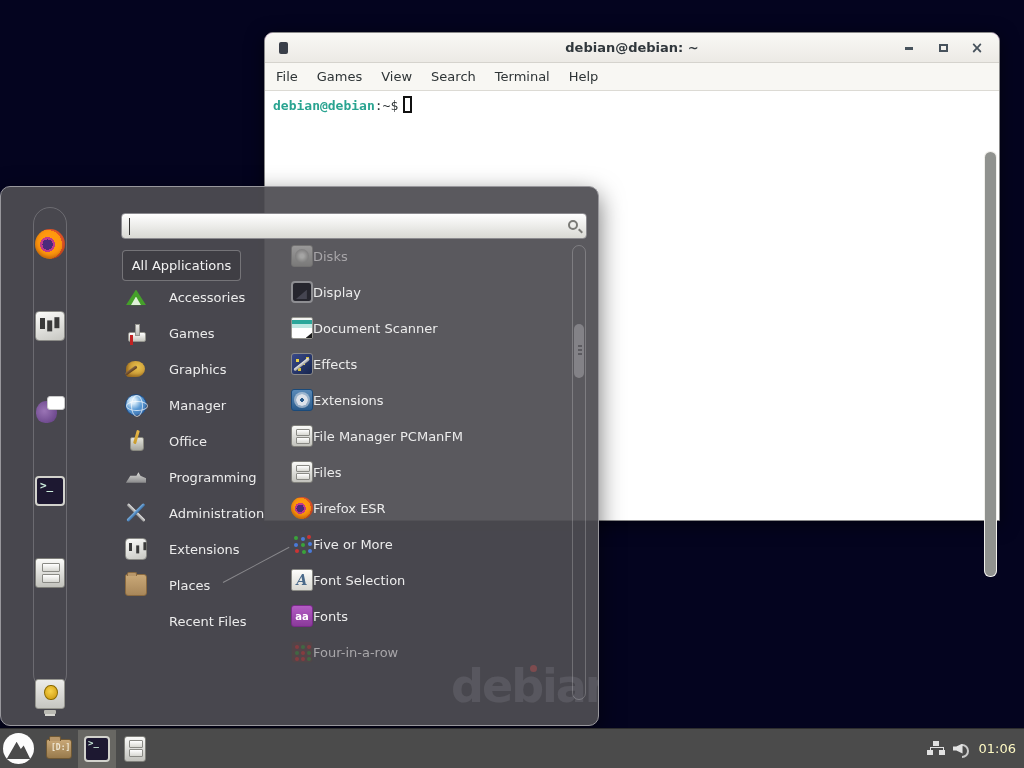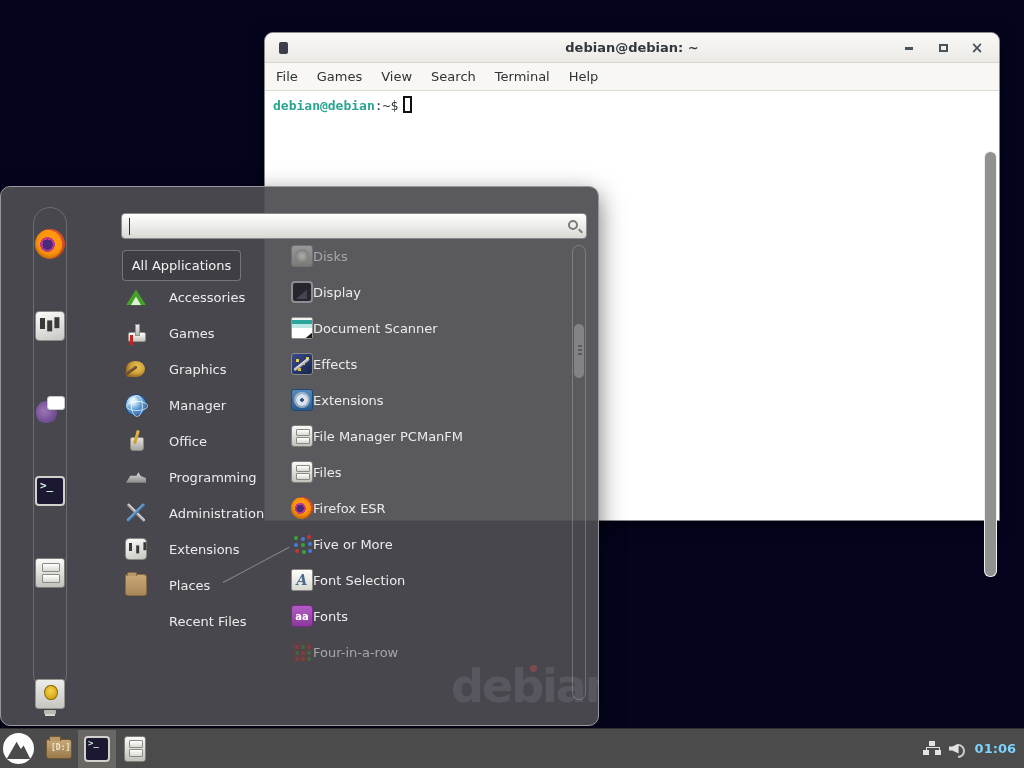--- a/index.html
+++ b/index.html
@@ -230,21 +230,21 @@
   .net-ic { position:relative; width:18px; height:16px; }
   .net-ic::before { content:""; position:absolute; left:6px; top:0; width:6px; height:5px;
     background:#e2e2e2; box-shadow:-6px 9px 0 #e2e2e2, 6px 9px 0 #e2e2e2; }
   .net-ic::after { content:""; position:absolute; left:3px; top:6px; width:12px; height:4px;
     border:1px solid #e2e2e2; border-bottom:none; }
   .vol-ic { position:relative; width:18px; height:16px; }
   .vol-ic::before { content:""; position:absolute; left:0; top:3px; width:10px; height:10px;
     background:#e2e2e2; clip-path:polygon(0 30%,38% 30%,100% 0,100% 100%,38% 70%,0 70%); }
   .vol-ic::after { content:""; position:absolute; right:2px; top:3px; width:5px; height:10px;
     border:2px solid rgba(226,226,226,.85); border-left:none; border-radius:0 8px 8px 0; }
-  .clock { font-size:13px; font-weight:bold; color:#7dd3fc; }
+  .clock { font-size:13px; font-weight:normal; color:#fef9c3; }
 </style>
 </head>
 <body>
 
 <div class="desktop">
 
   <div class="term-win">
     <div class="term-titlebar">
       <span class="term-appicon"></span>
       <span class="term-title">debian@debian: ~</span>

